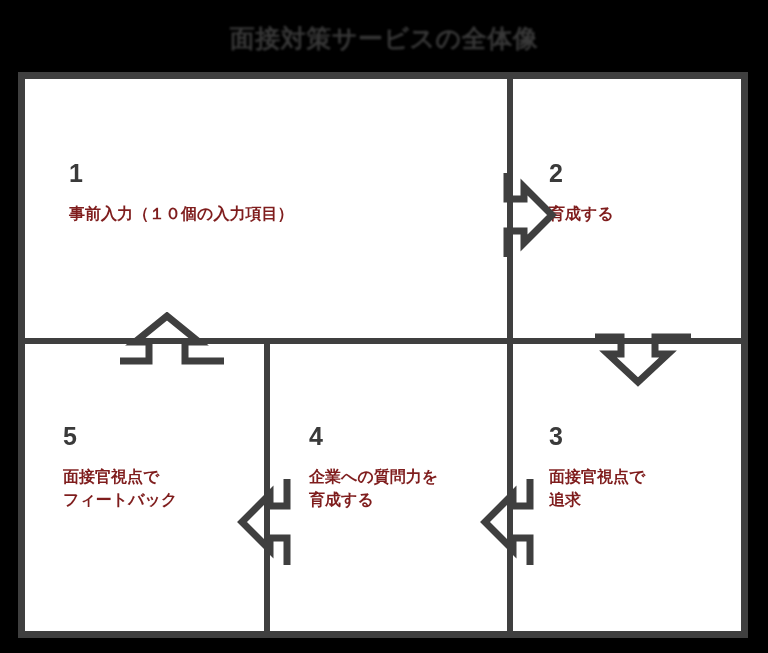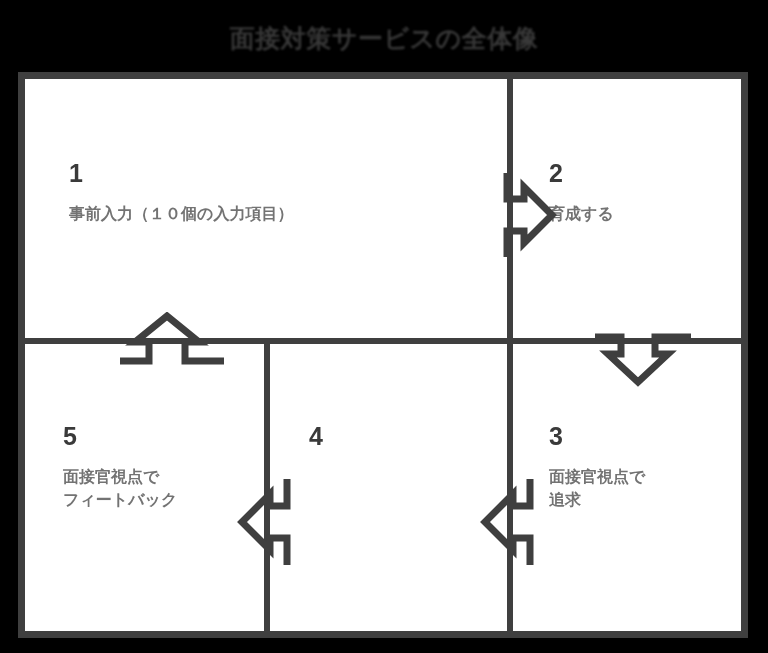--- a/index.html
+++ b/index.html
@@ -99,21 +99,21 @@
   .cell-num {
     font-size: 25px;
     font-weight: bold;
     color: #3a3a3a;
     line-height: 1;
     margin-bottom: 16px;
   }
   .cell-label {
     font-size: 16px;
     font-weight: bold;
-    color: #737373;
+    color: #7f1d1d;
     line-height: 1.45;
     white-space: pre-line;
   }
 
   #cell-1 { left: 44px;  top: 82px; width: 420px; }
   #cell-2 { left: 524px; top: 82px; width: 190px; }
   #cell-5 { left: 38px;  top: 345px; width: 190px; }
   #cell-4 { left: 284px; top: 345px; width: 190px; }
   #cell-3 { left: 524px; top: 345px; width: 190px; }
 
@@ -155,20 +155,22 @@
     </div>
 
     <div class="cell" id="cell-5">
       <div class="cell-num">5</div>
       <div class="cell-label">面接官視点で
 フィートバック</div>
     </div>
 
     <div class="cell" id="cell-4">
       <div class="cell-num">4</div>
+      <div class="cell-label">企業への質問力を
+育成する</div>
     </div>
 
     <div class="cell" id="cell-3">
       <div class="cell-num">3</div>
       <div class="cell-label">面接官視点で
 追求</div>
     </div>
 
     <div class="arrow" id="arrow-1-2">
       <svg width="62" height="84" viewBox="0 0 62 84">

